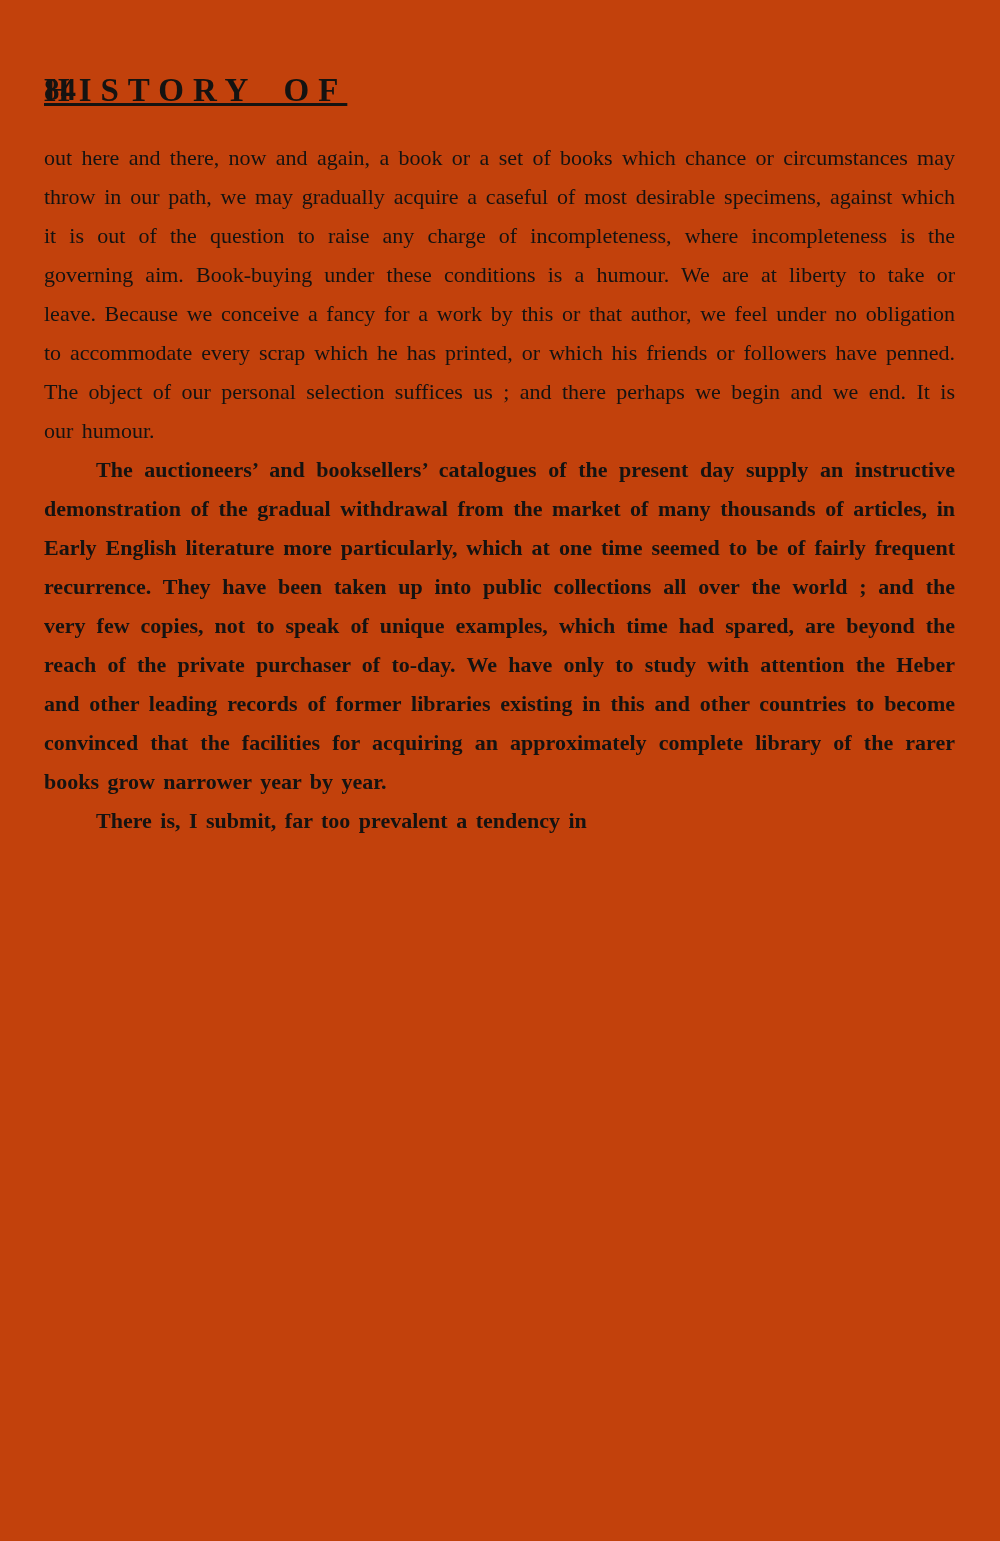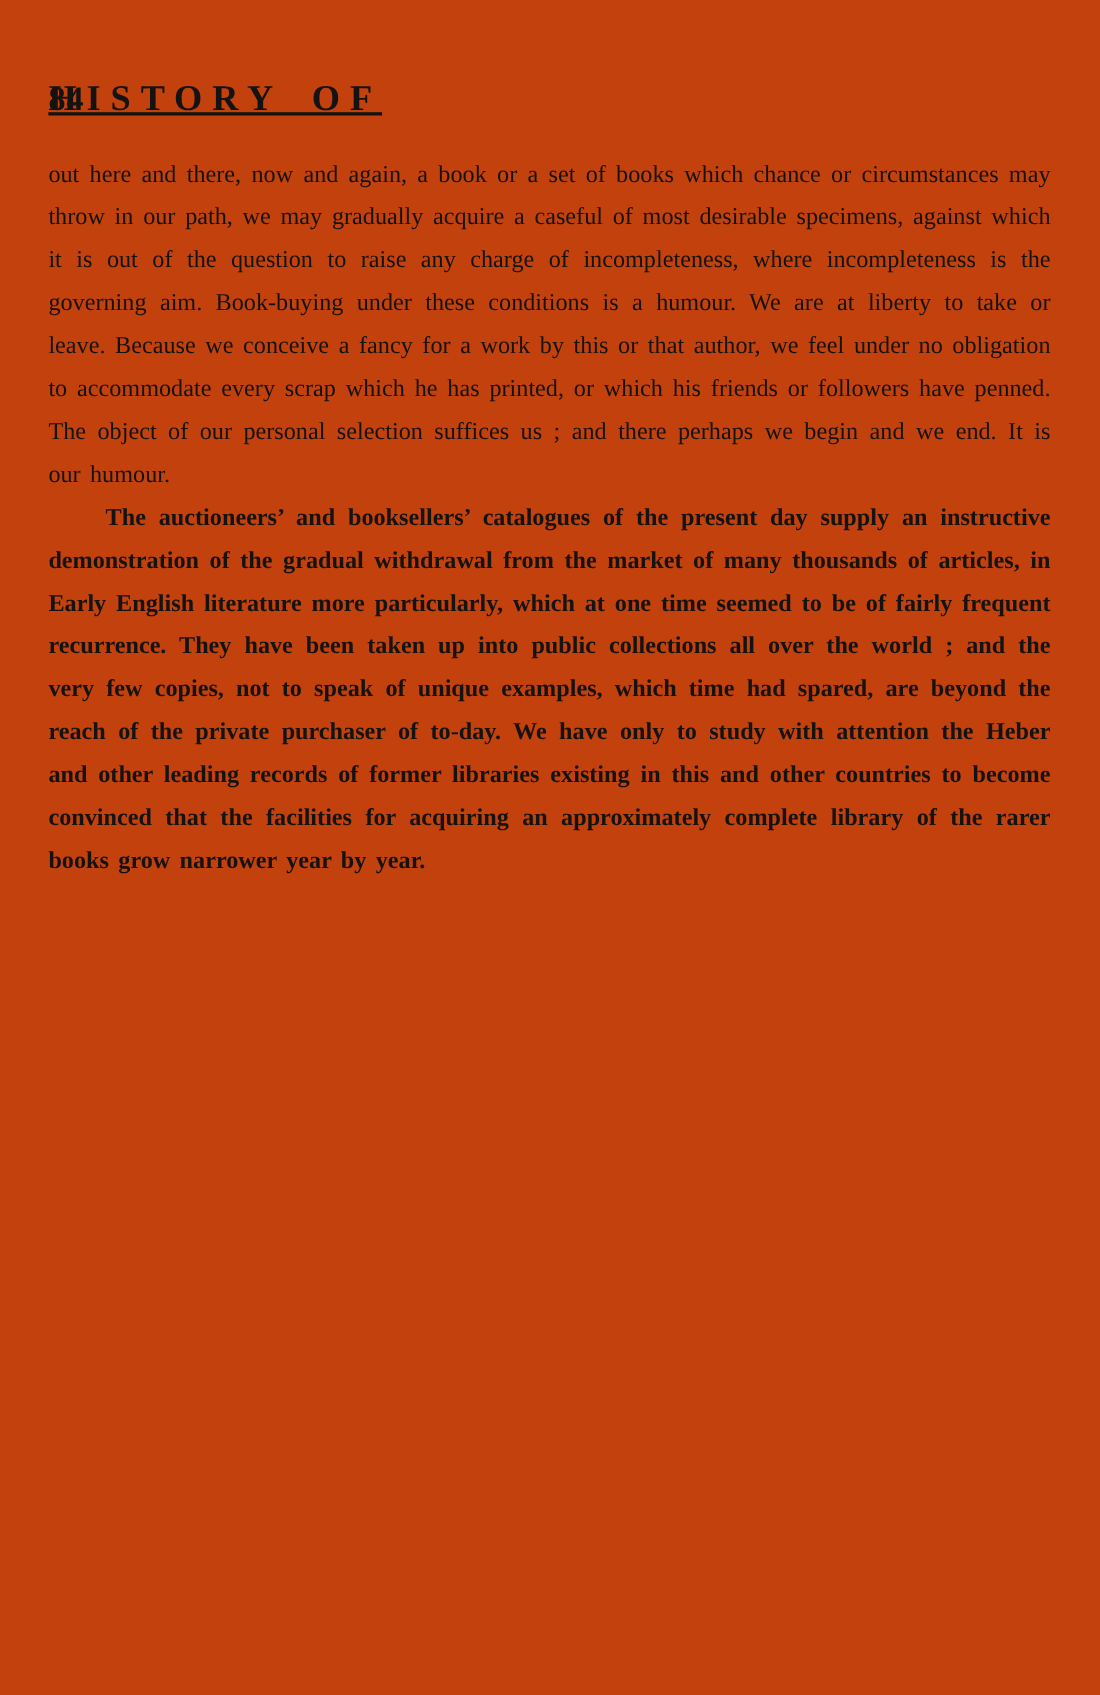--- a/index.html
+++ b/index.html
@@ -59,14 +59,15 @@
 
 <div class="page">
   <div class="header-row">
     <span class="page-number">84</span>
     <div class="running-title">HISTORY OF</div>
   </div>
 
   <div class="body-text">
     <p>out here and there, now and again, a book or a set of books which chance or circumstances may throw in our path, we may gradually acquire a caseful of most desirable specimens, against which it is out of the question to raise any charge of incompleteness, where incompleteness is the governing aim. Book-buying under these conditions is a humour. We are at liberty to take or leave. Because we conceive a fancy for a work by this or that author, we feel under no obligation to accommodate every scrap which he has printed, or which his friends or followers have penned. The object of our personal selection suffices us ; and there perhaps we begin and we end. It is our humour.</p>
     <p class="indented">The auctioneers’ and booksellers’ catalogues of the present day supply an instructive demonstration of the gradual withdrawal from the market of many thousands of articles, in Early English literature more particularly, which at one time seemed to be of fairly frequent recurrence. They have been taken up into public collections all over the world ; and the very few copies, not to speak of unique examples, which time had spared, are beyond the reach of the private purchaser of to-day. We have only to study with attention the Heber and other leading records of former libraries existing in this and other countries to become convinced that the facilities for acquiring an approximately complete library of the rarer books grow narrower year by year.</p>
+    <p class="indented">There is, I submit, far too prevalent a tendency in</p>
   </div>
 </div>
 
 </body></html>

